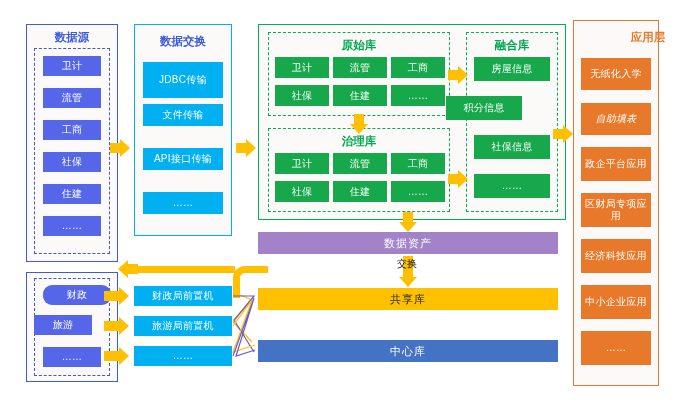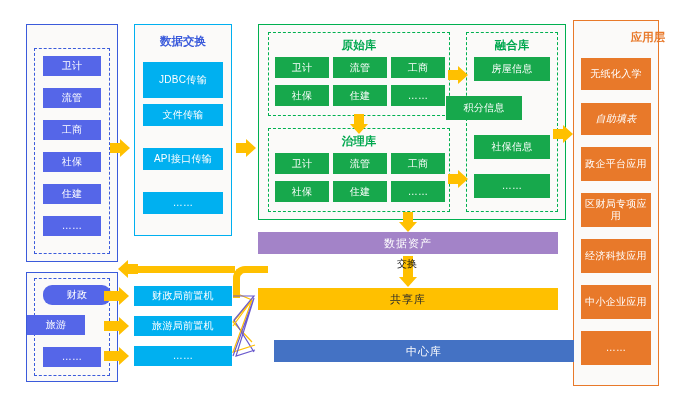--- a/index.html
+++ b/index.html
@@ -55,33 +55,34 @@
 
   .xlines{position:absolute;left:0;top:0;}
   .exch-label{position:absolute;color:#111;font-size:10px;line-height:11px;text-align:left;width:22px;}
 </style>
 </head>
 <body>
 
 <div id="canvas">
 
   <div class="panel panel-blue" style="left:26px;top:24px;width:92px;height:238px;"></div>
+  <div class="title t-blue" style="left:26px;top:30px;width:92px;">数据源</div>
   <div class="dashed dash-blue" style="left:34px;top:48px;width:76px;height:206px;"></div>
 
   <div class="chip c-blue" style="left:43px;top:56px;width:58px;height:20px;">卫计</div>
   <div class="chip c-blue" style="left:43px;top:88px;width:58px;height:20px;">流管</div>
   <div class="chip c-blue" style="left:43px;top:120px;width:58px;height:20px;">工商</div>
   <div class="chip c-blue" style="left:43px;top:152px;width:58px;height:20px;">社保</div>
   <div class="chip c-blue" style="left:43px;top:184px;width:58px;height:20px;">住建</div>
   <div class="chip c-blue" style="left:43px;top:216px;width:58px;height:20px;">……</div>
 
   <div class="panel panel-blue" style="left:26px;top:272px;width:92px;height:110px;"></div>
   <div class="dashed dash-blue" style="left:34px;top:278px;width:76px;height:98px;"></div>
   <div class="chip c-blue" style="left:43px;top:285px;width:68px;height:20px;border-radius:9px;">财政</div>
-  <div class="chip c-blue" style="left:27px;top:315px;width:58px;height:20px;">旅游</div>
+  <div class="chip c-blue" style="left:34px;top:315px;width:58px;height:20px;">旅游</div>
   <div class="chip c-blue" style="left:43px;top:347px;width:58px;height:20px;">……</div>
 
   <div class="panel panel-cyan" style="left:134px;top:24px;width:98px;height:212px;"></div>
   <div class="title t-blue" style="left:134px;top:34px;width:98px;">数据交换</div>
   <div class="chip c-cyan" style="left:143px;top:62px;width:80px;height:36px;">JDBC传输</div>
   <div class="chip c-cyan" style="left:143px;top:104px;width:80px;height:22px;text-align:right;">文件传输</div>
   <div class="chip c-cyan" style="left:143px;top:148px;width:80px;height:22px;">API接口传输</div>
   <div class="chip c-cyan" style="left:143px;top:192px;width:80px;height:22px;">……</div>
 
   <div class="chip c-cyan" style="left:134px;top:286px;width:98px;height:20px;">财政局前置机</div>
@@ -120,21 +121,21 @@
   <div class="chip c-orange" style="left:581px;top:58px;width:70px;height:32px;">无纸化入学</div>
   <div class="chip c-orange" style="left:581px;top:103px;width:70px;height:32px;font-style:italic;">自助填表</div>
   <div class="chip c-orange" style="left:581px;top:147px;width:70px;height:34px;">政企平台应用</div>
   <div class="chip c-orange" style="left:581px;top:193px;width:70px;height:34px;">区财局专项应用</div>
   <div class="chip c-orange" style="left:581px;top:239px;width:70px;height:34px;">经济科技应用</div>
   <div class="chip c-orange" style="left:581px;top:285px;width:70px;height:34px;">中小企业应用</div>
   <div class="chip c-orange" style="left:581px;top:331px;width:70px;height:34px;">……</div>
 
   <div class="bar b-purple" style="left:258px;top:232px;width:300px;height:22px;">数据资产</div>
   <div class="bar b-yellow" style="left:258px;top:288px;width:300px;height:22px;">共享库</div>
-  <div class="bar b-blue" style="left:258px;top:340px;width:300px;height:22px;margin-left:16px;">中心库</div>
+  <div class="bar b-blue" style="left:258px;top:340px;width:300px;height:22px;">中心库</div>
 
   <div class="arrow ar-right" style="left:110px;top:139px;width:21px;height:18px;">
     <div class="shaft"></div>
       <div class="head"></div>
   </div>
 
   <div class="arrow ar-right" style="left:236px;top:139px;width:21px;height:18px;">
     <div class="shaft"></div>
       <div class="head"></div>
   </div>

